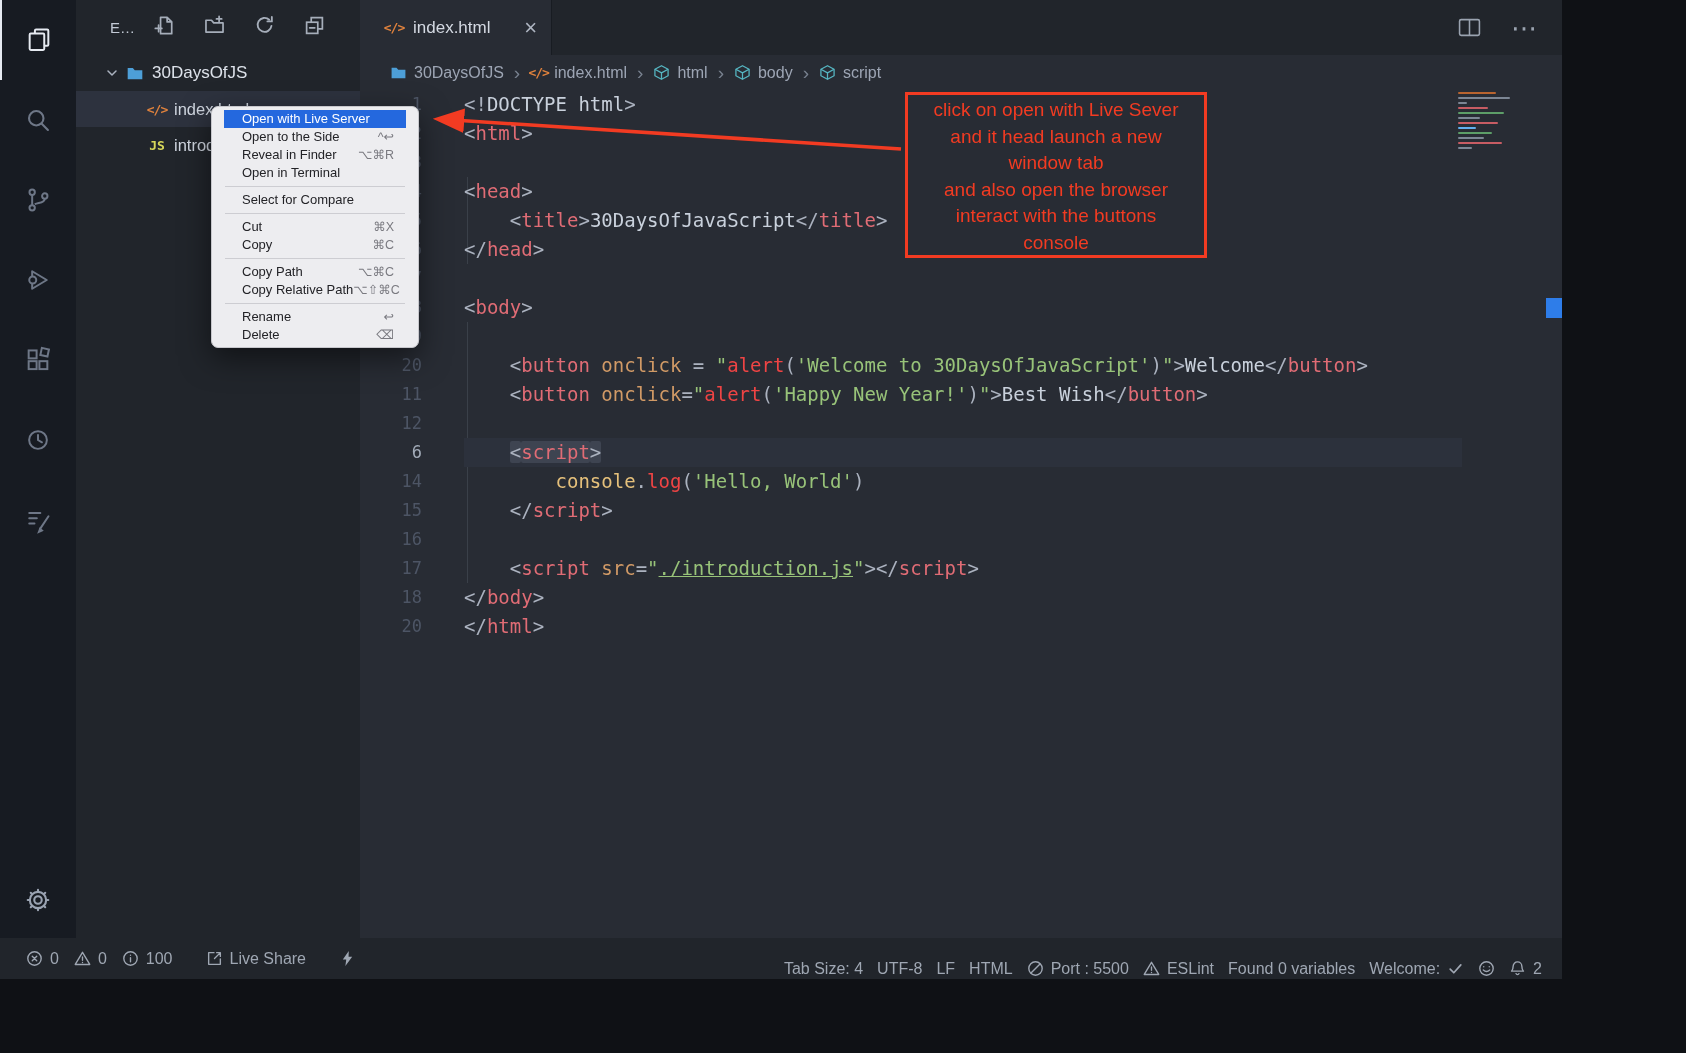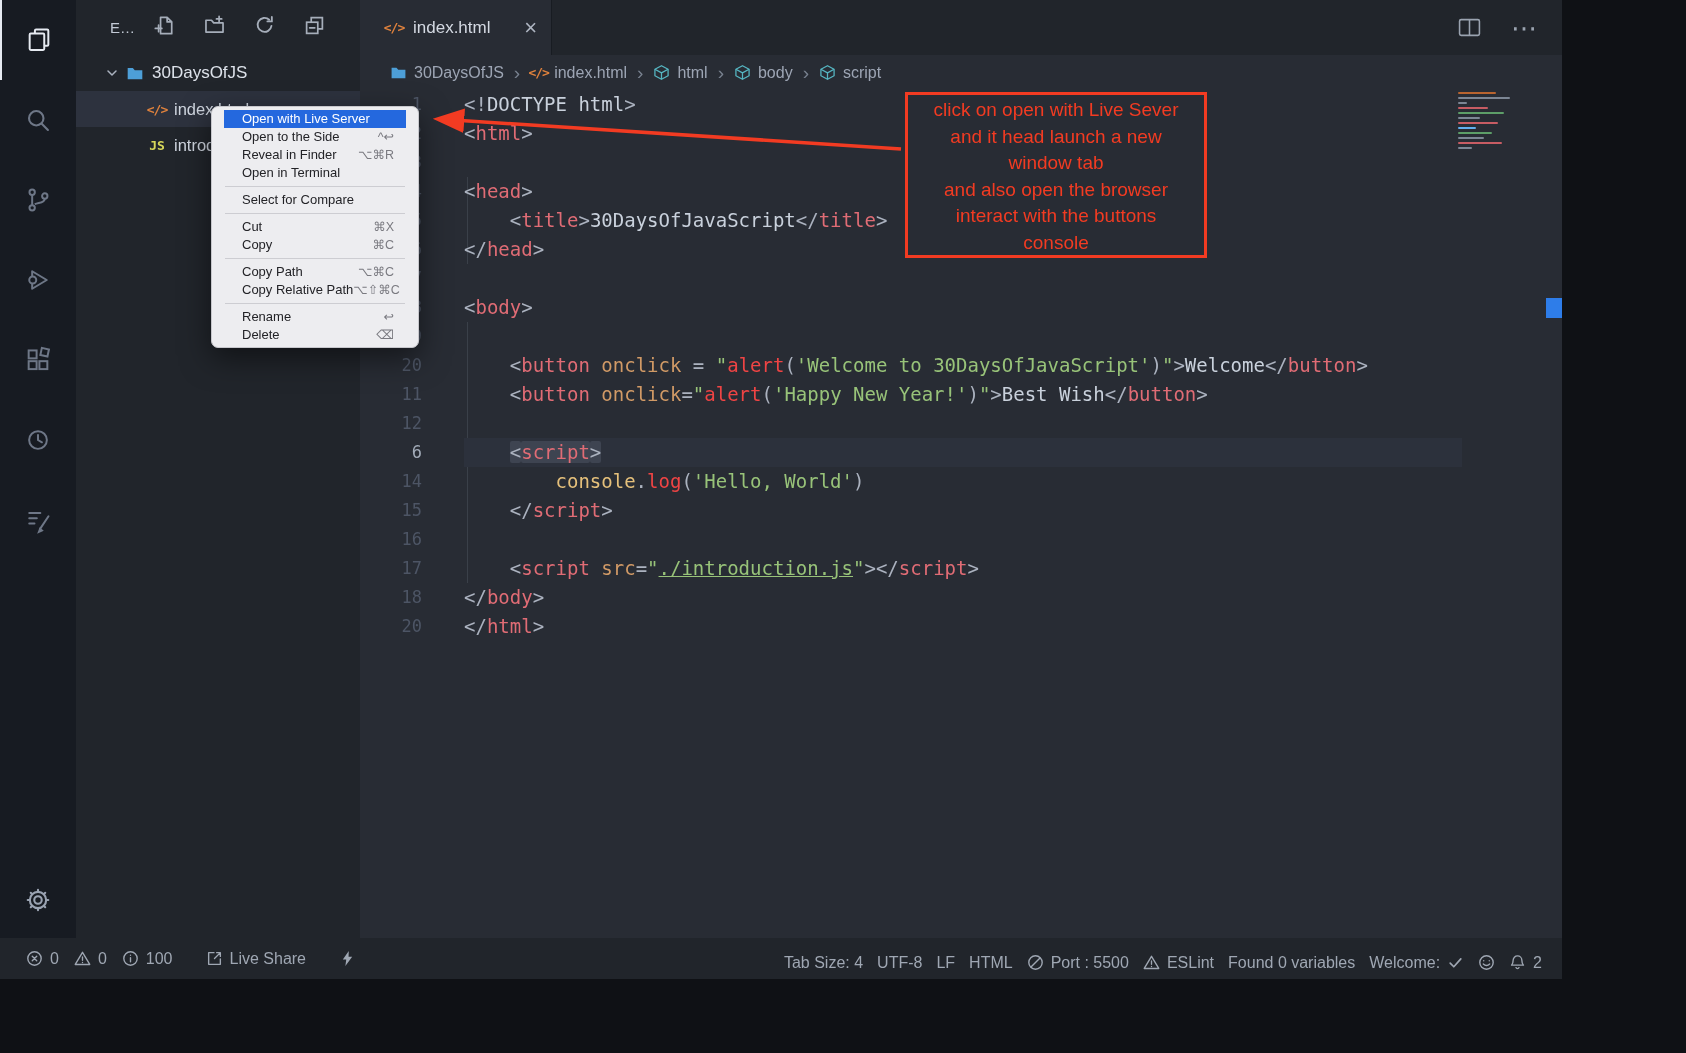--- a/index.html
+++ b/index.html
@@ -86,21 +86,21 @@
 
   
   .ann-box{position:absolute;left:905px;top:92px;width:302px;height:166px;z-index:30;
            border:3px solid #f23b22;box-sizing:border-box;padding-top:2px;}
   .ann-line{color:#f23b22;font-size:19px;line-height:26.5px;text-align:center;}
   .arrow-layer{position:absolute;left:0;top:0;width:1686px;height:1053px;z-index:60;pointer-events:none;}
 
   
   .status-bar{position:absolute;left:0;top:938px;width:1562px;height:41px;background:#21252b;}
   .sb-left{position:absolute;left:26px;top:0;height:41px;display:flex;align-items:center;gap:15px;}
-  .sb-right{position:absolute;right:20px;top:4px;height:41px;display:flex;align-items:center;gap:14px;}
+  .sb-right{position:absolute;right:20px;top:10px;height:41px;display:flex;align-items:center;gap:14px;}
   .sb-item{display:flex;align-items:center;gap:7px;color:#9fa7b3;font-size:16px;cursor:pointer;white-space:nowrap;}
   .sb-item.gapL{margin-left:18px;text-align:center;}
 
   
   .icon{display:inline-flex;align-items:center;justify-content:center;}
   .icon svg{width:100%;height:100%;display:block;}
   .ab-item .icon{width:28px;height:28px;}
   .ex-actions .icon{width:21px;height:21px;cursor:pointer;}
   .tree-row .icon{width:18px;height:18px;}
   .tree-row .icon.chev{width:16px;height:16px;margin-right:6px;color:#aab2bf;}

